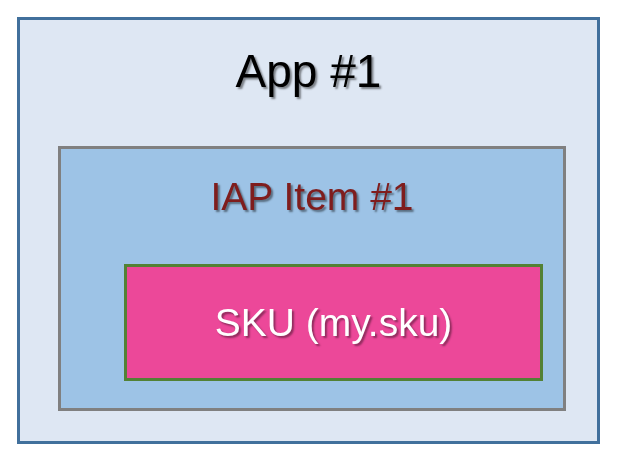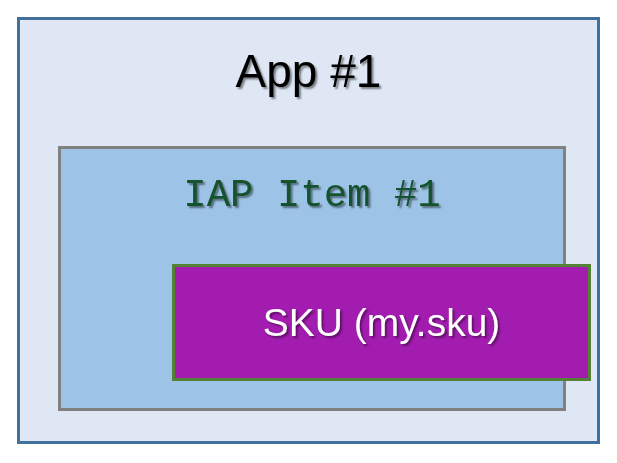--- a/index.html
+++ b/index.html
@@ -47,23 +47,22 @@
   }
 
   
   .box-sku {
     position: absolute;
     left: 63px;
     top: 115px;
     width: 419px;
     height: 117px;
     box-sizing: border-box;
-    background: #a21caf;
+    background: #ec4899;
     border: 3px solid #538135;
-    margin-left: 48px;
   }
 
   
   .label {
     position: absolute;
     width: 100%;
     text-align: center;
     white-space: nowrap;
     line-height: 1;
     user-select: none;
@@ -74,23 +73,22 @@
     top: 28px;
     font-size: 46px;
     color: #000000;
     text-shadow: 2px 2px 2px rgba(0, 0, 0, 0.45);
   }
 
   .label-iap {
     left: 0;
     top: 28px;
     font-size: 39px;
-    color: #14532d;
+    color: #7f1d1d;
     text-shadow: 2px 2px 2px rgba(0, 0, 0, 0.45);
-    font-family: Liberation Mono, monospace;
   }
 
   .label-sku {
     left: 0;
     top: 36px;
     font-size: 39px;
     color: #FFFFFF;
     text-shadow: 2px 2px 2px rgba(0, 0, 0, 0.40);
   }
 </style>

